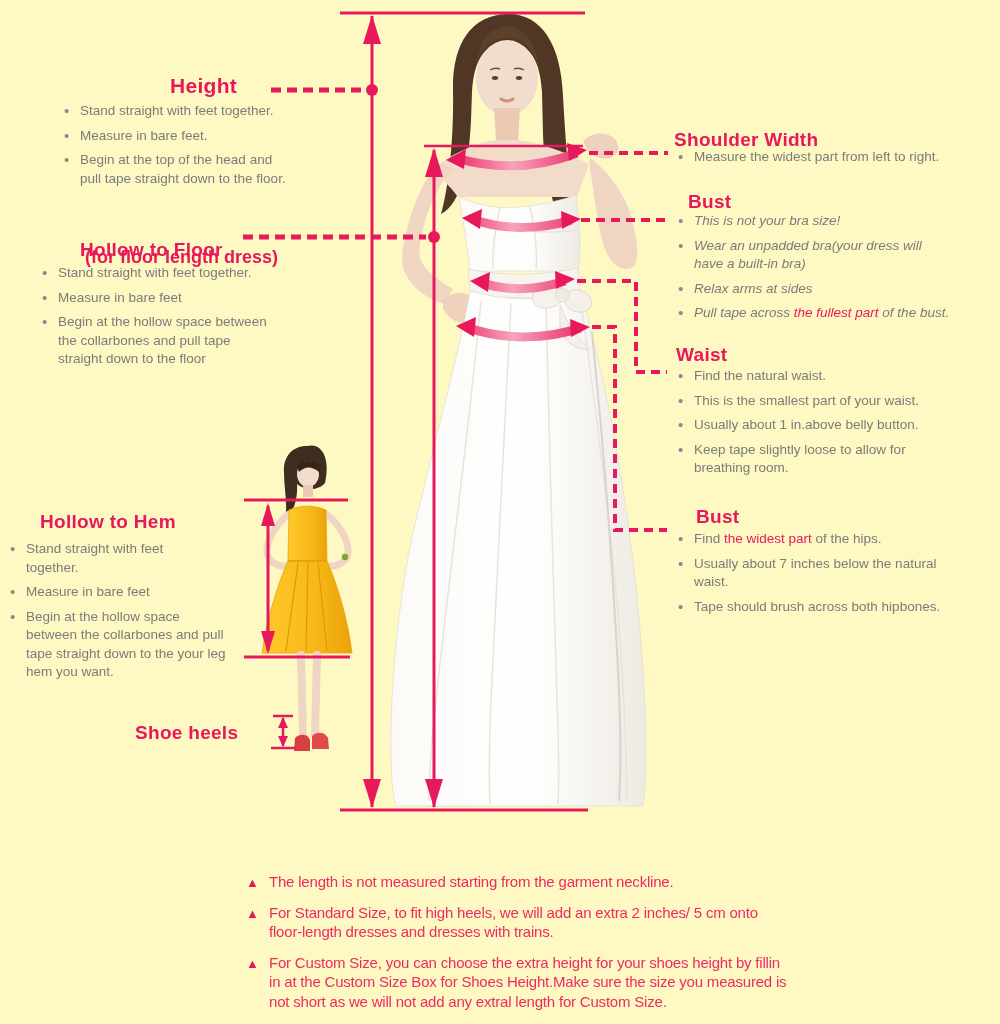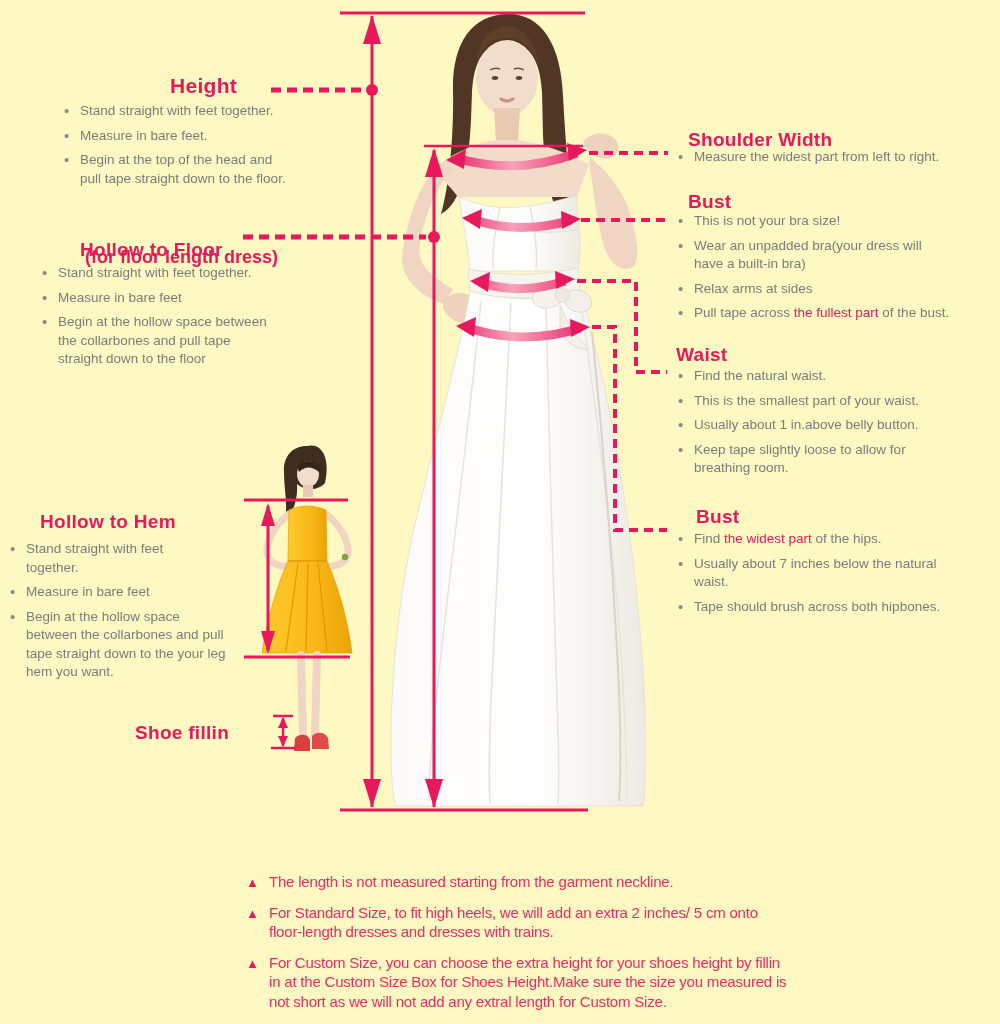--- a/index.html
+++ b/index.html
@@ -205,29 +205,29 @@
   <ul class="blist txt" style="left:8px;top:540px;width:260px;">
       <li>Stand straight with feet
 together.</li>
       <li>Measure in bare feet</li>
       <li>Begin at the hollow space
 between the collarbones and pull
 tape straight down to the your leg
 hem  you want.</li>
     </ul>
 
-  <div class="txt hd hd-md" style="left:135px;top:722px;">Shoe fillin</div>
-
-  <div class="txt hd hd-md" style="left:688px;top:129px;">Shoulder Width</div>
+  <div class="txt hd hd-md" style="left:135px;top:722px;">Shoe heels</div>
+
+  <div class="txt hd hd-md" style="left:674px;top:129px;">Shoulder Width</div>
   <ul class="blist txt" style="left:676px;top:148px;width:320px;">
       <li>Measure the widest part from left to right.</li>
     </ul>
 
   <div class="txt hd hd-md" style="left:688px;top:191px;">Bust</div>
-  <ul class="blist txt" style="left:676px;top:212px;width:320px;">
+  <ul class="blist txt" style="left:676px;top:212px;width:320px;font-style:italic;">
       <li>This is not your bra size!</li>
       <li>Wear an unpadded bra(your dress will
 have a built-in bra)</li>
       <li>Relax arms at sides</li>
       <li><span>Pull tape across </span><span class="hl">the fullest part</span><span> of the bust.</span></li>
     </ul>
 
   <div class="txt hd hd-md" style="left:676px;top:344px;">Waist</div>
   <ul class="blist txt" style="left:676px;top:367px;width:320px;">
       <li>Find the natural waist.</li>

